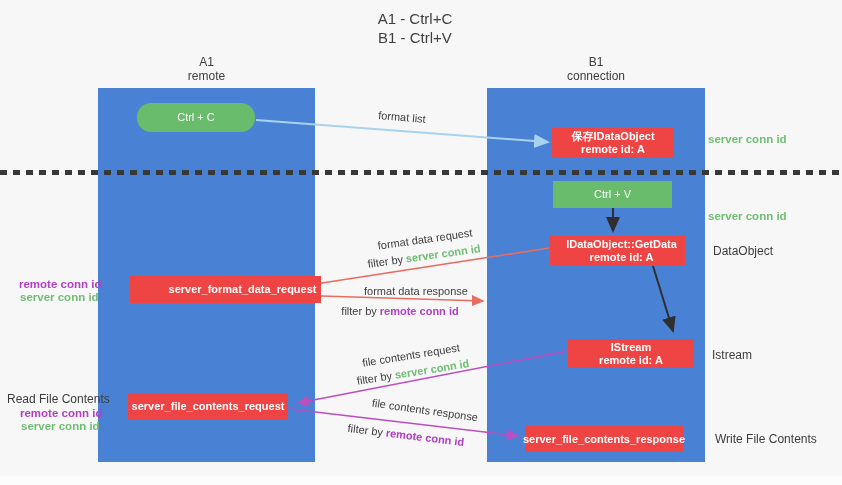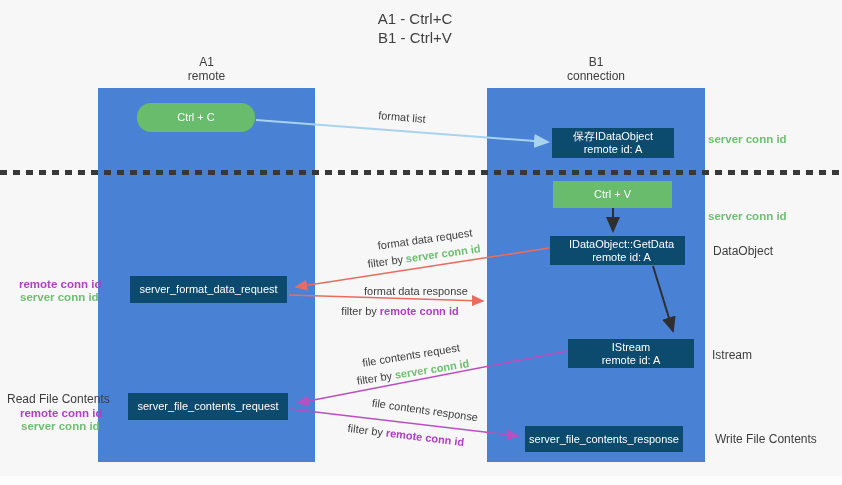--- a/index.html
+++ b/index.html
@@ -18,21 +18,21 @@
   .lane-header.right{left:487px;width:218px;}
 
   .dotted{position:absolute;left:0;top:170px;width:842px;height:5px;
           background:repeating-linear-gradient(to right,#383838 0 7px,transparent 7px 13px);}
 
   .arrows{position:absolute;left:0;top:0;width:842px;height:485px;pointer-events:none;}
 
   .node{position:absolute;display:flex;flex-direction:column;align-items:center;justify-content:center;
         color:#ffffff;font-size:11px;line-height:13px;text-align:center;white-space:nowrap;}
   .green-node{background:#68bc6c;}
-  .orange-node{background:#0c4a6e;}
+  .orange-node{background:#ef4444;font-weight:bold;}
 
   .edge-label{position:absolute;font-size:11px;color:#3d3d3d;white-space:nowrap;
               transform-origin:center center;}
   .t-green{color:#6fbf73;font-weight:bold;}
   .t-purple{color:#b040c4;font-weight:bold;}
   .t-sp{margin-left:3px;}
 
   .side-label{position:absolute;font-size:11.5px;color:#3d3d3d;white-space:nowrap;}
   .side-label.green{color:#6fbf73;font-weight:bold;}
   .side-label.purple{color:#b040c4;font-weight:bold;}
@@ -98,21 +98,21 @@
 
   <div class="node green-node" style="left:553px;top:181px;width:119px;height:27px;">
     <span>Ctrl + V</span>
   </div>
 
   <div class="node orange-node" style="left:550px;top:236px;width:127px;height:29px;padding-left:8px;">
     <span>IDataObject::GetData</span>
     <span>remote id: A</span>
   </div>
 
-  <div class="node orange-node" style="left:130px;top:276px;width:157px;height:27px;">
+  <div class="node orange-node" style="left:130px;top:276px;width:157px;height:27px;padding-left:34px;">
     <span>server_format_data_request</span>
   </div>
 
 
   <div class="node orange-node" style="left:568px;top:339px;width:126px;height:29px;">
     <span>IStream</span>
     <span>remote id: A</span>
   </div>
 
   <div class="node orange-node" style="left:128px;top:393px;width:160px;height:27px;">

